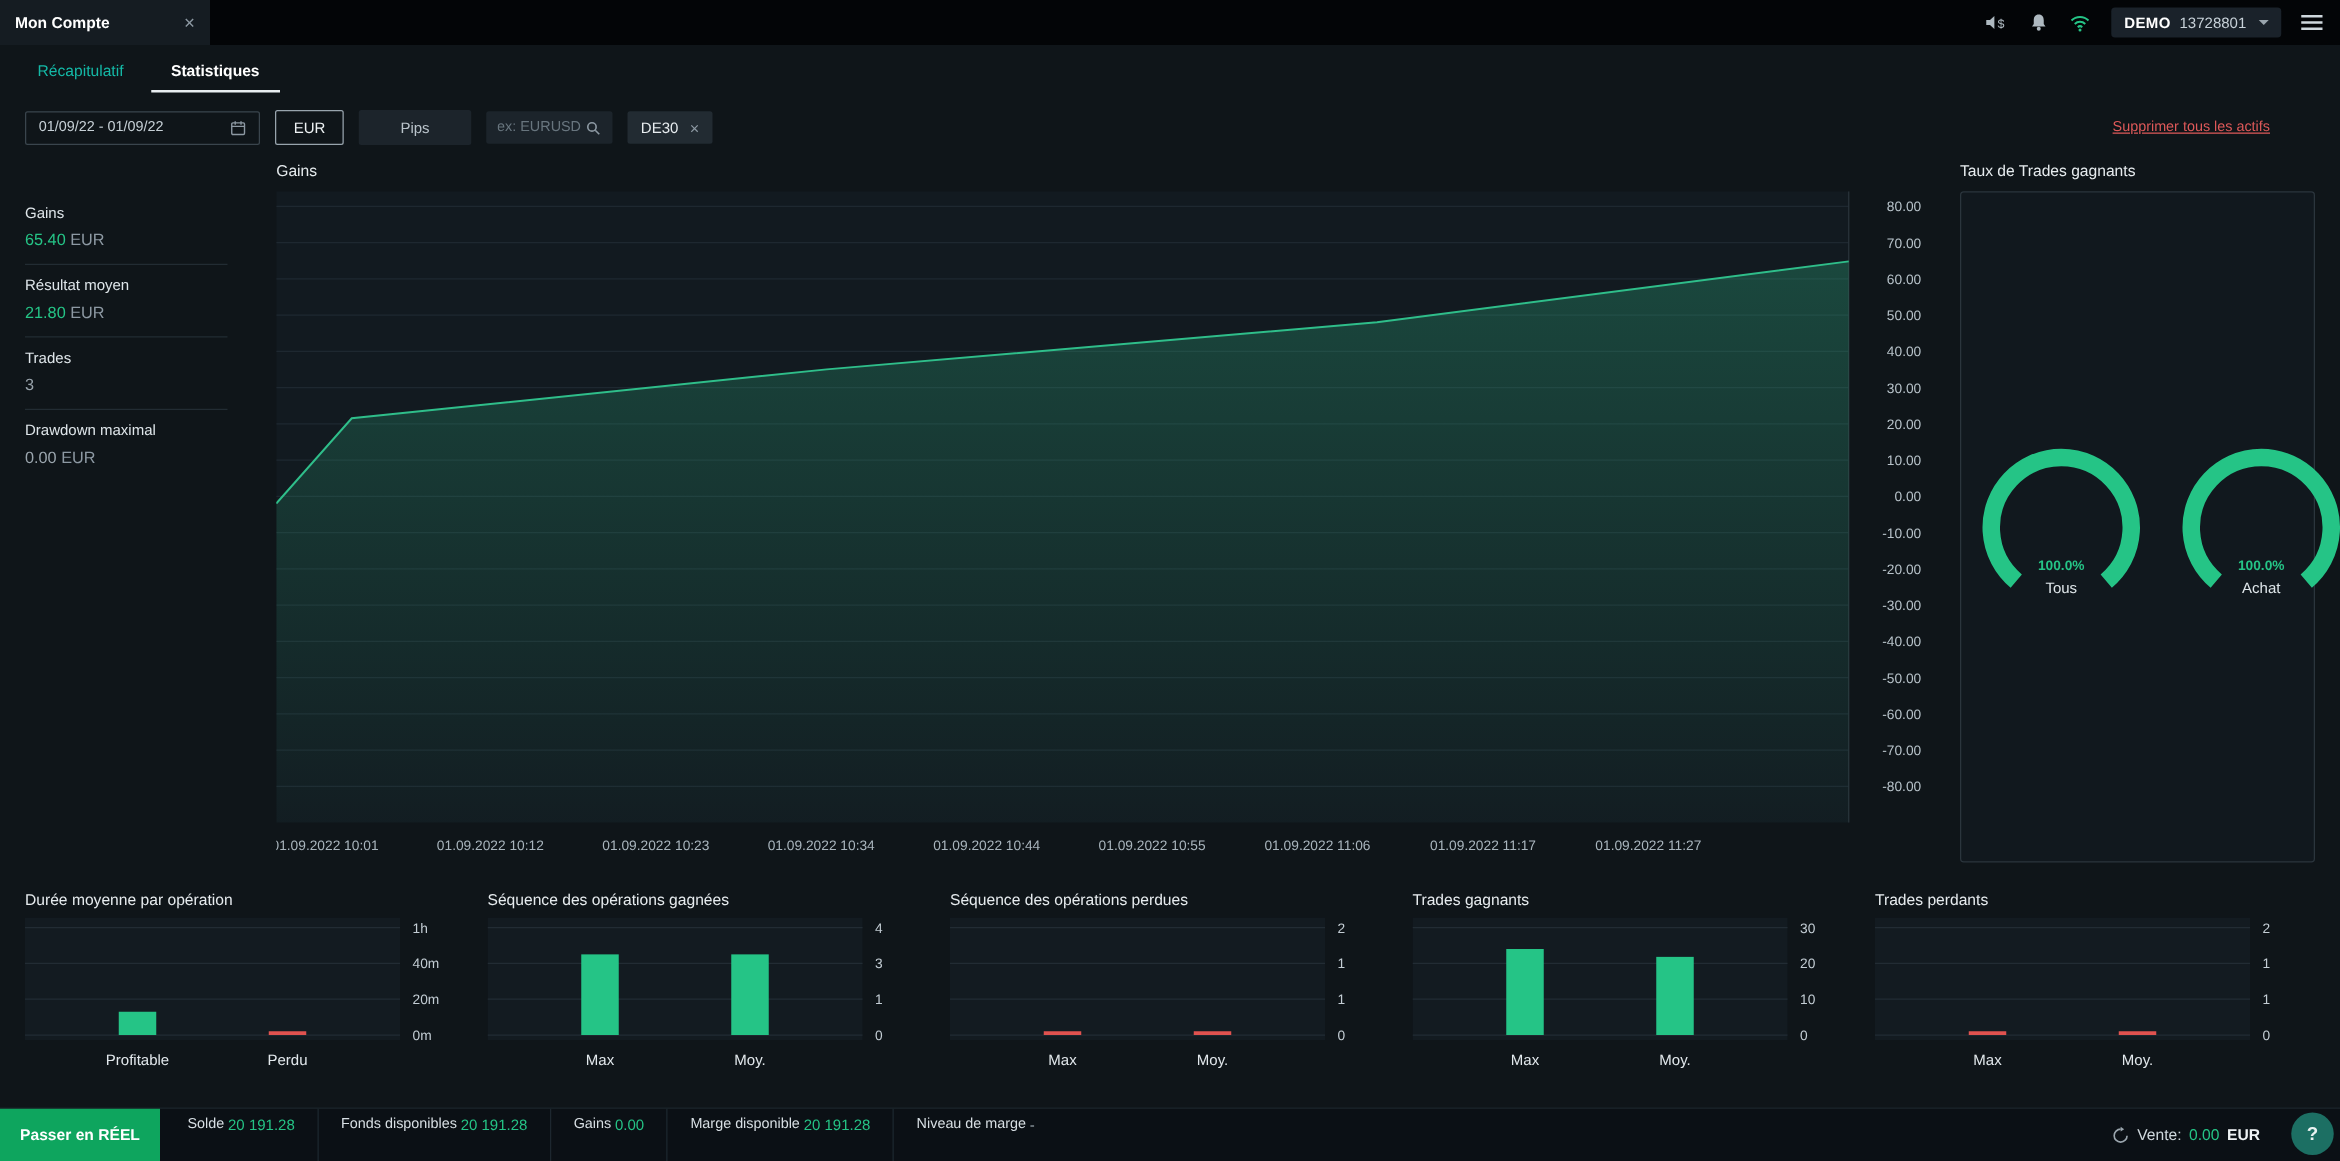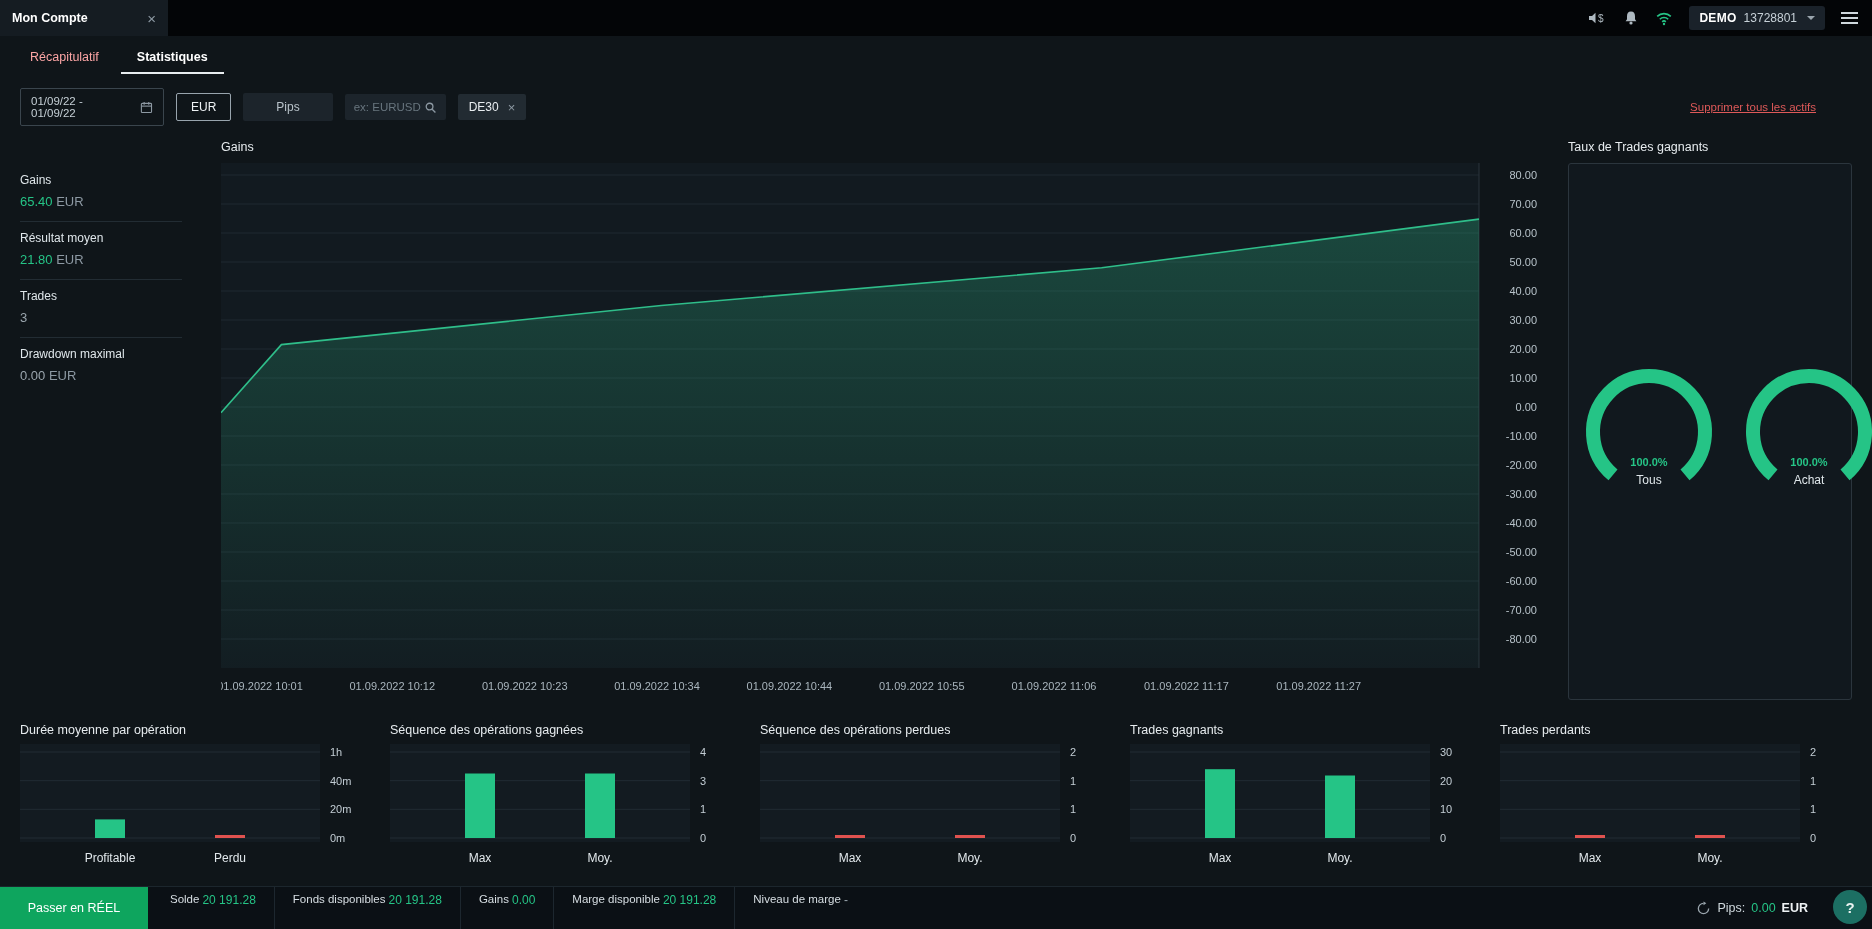--- a/index.html
+++ b/index.html
@@ -22,26 +22,26 @@
   .acct{display:flex;align-items:center;gap:7px;background:#1a222a;border-radius:3px;padding:5px 10px;
     font-size:12px;color:#c7d1d8;cursor:pointer}
   .acct b{color:#fff;letter-spacing:.3px}
   .caret{width:0;height:0;border-left:4px solid transparent;border-right:4px solid transparent;
     border-top:4px solid #9aa5ad;margin-left:3px}
   .burger{display:flex;flex-direction:column;gap:3px;cursor:pointer}
   .burger span{display:block;width:17px;height:2px;background:#cfd8dd}
 
   
   .tabs{height:38px;display:flex;align-items:flex-end;gap:6px;padding:0 14px;flex-shrink:0}
-  .tab{padding:9px 16px 10px;font-size:12.5px;color:#fca5a5;cursor:pointer}
+  .tab{padding:9px 16px 10px;font-size:12.5px;color:#14b8a6;cursor:pointer}
   .tab.active{color:#fff;font-weight:bold;border-bottom:2px solid #e8edf0;padding-bottom:8px}
 
   
   .filters{display:flex;align-items:center;gap:12px;padding:14px 20px;flex-shrink:0}
-  .daterange{display:flex;align-items:center;justify-content:space-between;gap:10px;width:144px;
+  .daterange{display:flex;align-items:center;justify-content:space-between;gap:10px;width:188px;
     border:1px solid #3a454d;border-radius:2px;padding:6px 10px;font-size:11.5px;color:#c6d0d6;cursor:pointer}
   .btn{padding:7px 33px;font-size:12px;color:#b9c3ca;background:#1c242b;border-radius:2px;cursor:pointer}
   .btn-outline{background:transparent;border:1px solid #98a4ad;color:#eef2f4;padding:6px 14px}
   .searchbox{display:flex;align-items:center;background:#1c242b;border-radius:2px;padding:0 9px;cursor:text}
   .searchbox input{background:transparent;border:0;outline:0;color:#c6d0d6;font-size:11.5px;width:70px;
     padding:7px 0;font-family:inherit}
   .searchbox input::placeholder{color:#68757e}
   .chip{display:flex;align-items:center;gap:9px;background:#222b32;border-radius:2px;padding:6px 11px;
     font-size:12px;color:#e8edf0;cursor:pointer}
   .chip-x{color:#8d99a3;font-size:13px;line-height:1}
@@ -66,21 +66,21 @@
   .glabel{fill:#dfe6ea;font-size:12px}
 
   
   .minis{display:flex;gap:18px;padding:20px 20px 0;flex-shrink:0}
   .mini{width:352px}
   .mini .chart-title{margin-bottom:6px}
 
   
   .footer{margin-top:auto;height:43px;background:#0b1015;border-top:1px solid #1c262d;
     display:flex;align-items:stretch;flex-shrink:0}
-  .realbtn{width:148px;background:#0ea55e;color:#fff;font-weight:normal;font-size:12.5px;
+  .realbtn{width:128px;background:#0ea55e;color:#fff;font-weight:bold;font-size:12.5px;
     display:flex;align-items:center;justify-content:center;cursor:pointer}
   .fstats{display:flex;align-items:stretch;margin-left:4px}
   .fstat{padding:6px 18px;display:flex;flex-direction:row;justify-content:center;gap:3px}
   .fstat + .fstat{border-left:1px solid #1d272f}
   .fstat-label{font-size:11.5px;color:#d8dfe4}
   .fstat-value{font-size:12px;color:#25c486}
   .fstat-value.muted{color:#9aa5ad}
   .fright{margin-left:auto;display:flex;align-items:center;gap:6px;padding-right:64px;font-size:12.5px}
   .gains-label{color:#cfd8dd}
   .gains-value{color:#25c486}
@@ -385,19 +385,19 @@
     <div class="fstat">
       <span class="fstat-label">Niveau de marge</span>
       <span class="fstat-value muted">-</span>
     </div>
   </div>
   <div class="fright">
     <svg width="15" height="15" viewBox="0 0 16 16">
         <path d="M13.5 8 A 5.5 5.5 0 1 1 8 2.5" fill="none" stroke="#9aa5ad" stroke-width="1.4"></path>
         <polygon points="8,0.5 11,2.5 8,4.5" fill="#9aa5ad"></polygon>
       </svg>
-    <span class="gains-label">Pips:</span>
+    <span class="gains-label">Vente:</span>
     <span class="gains-value">0.00</span>
     <span class="gains-unit">EUR</span>
   </div>
 </footer>
 
 <div class="help">?</div>
 
 </body></html>

